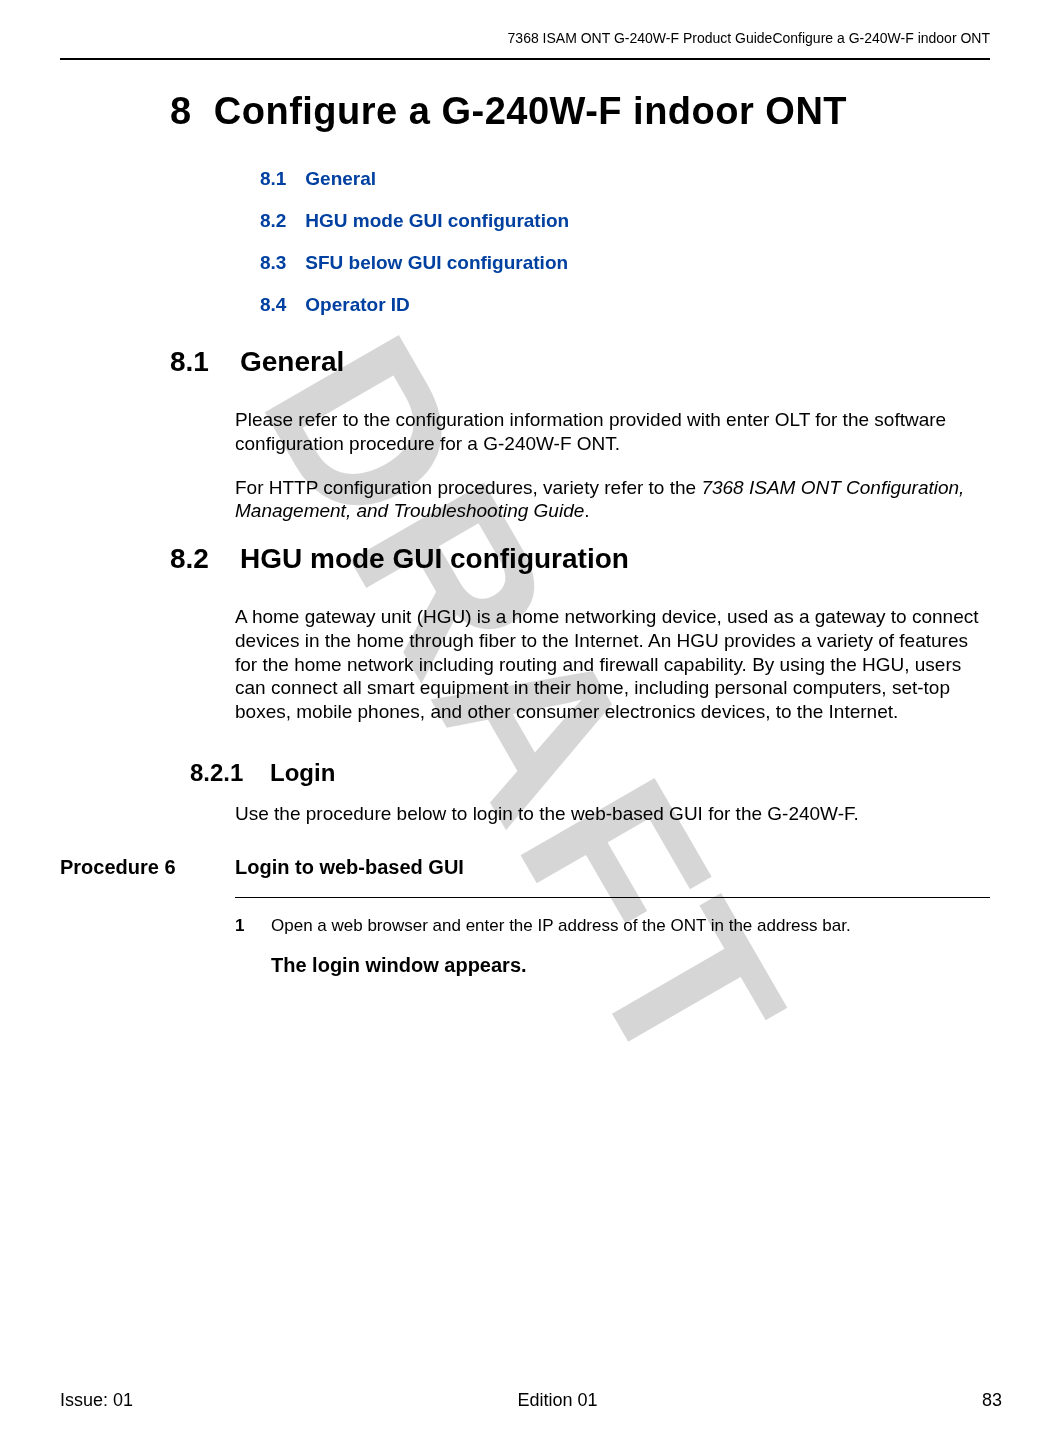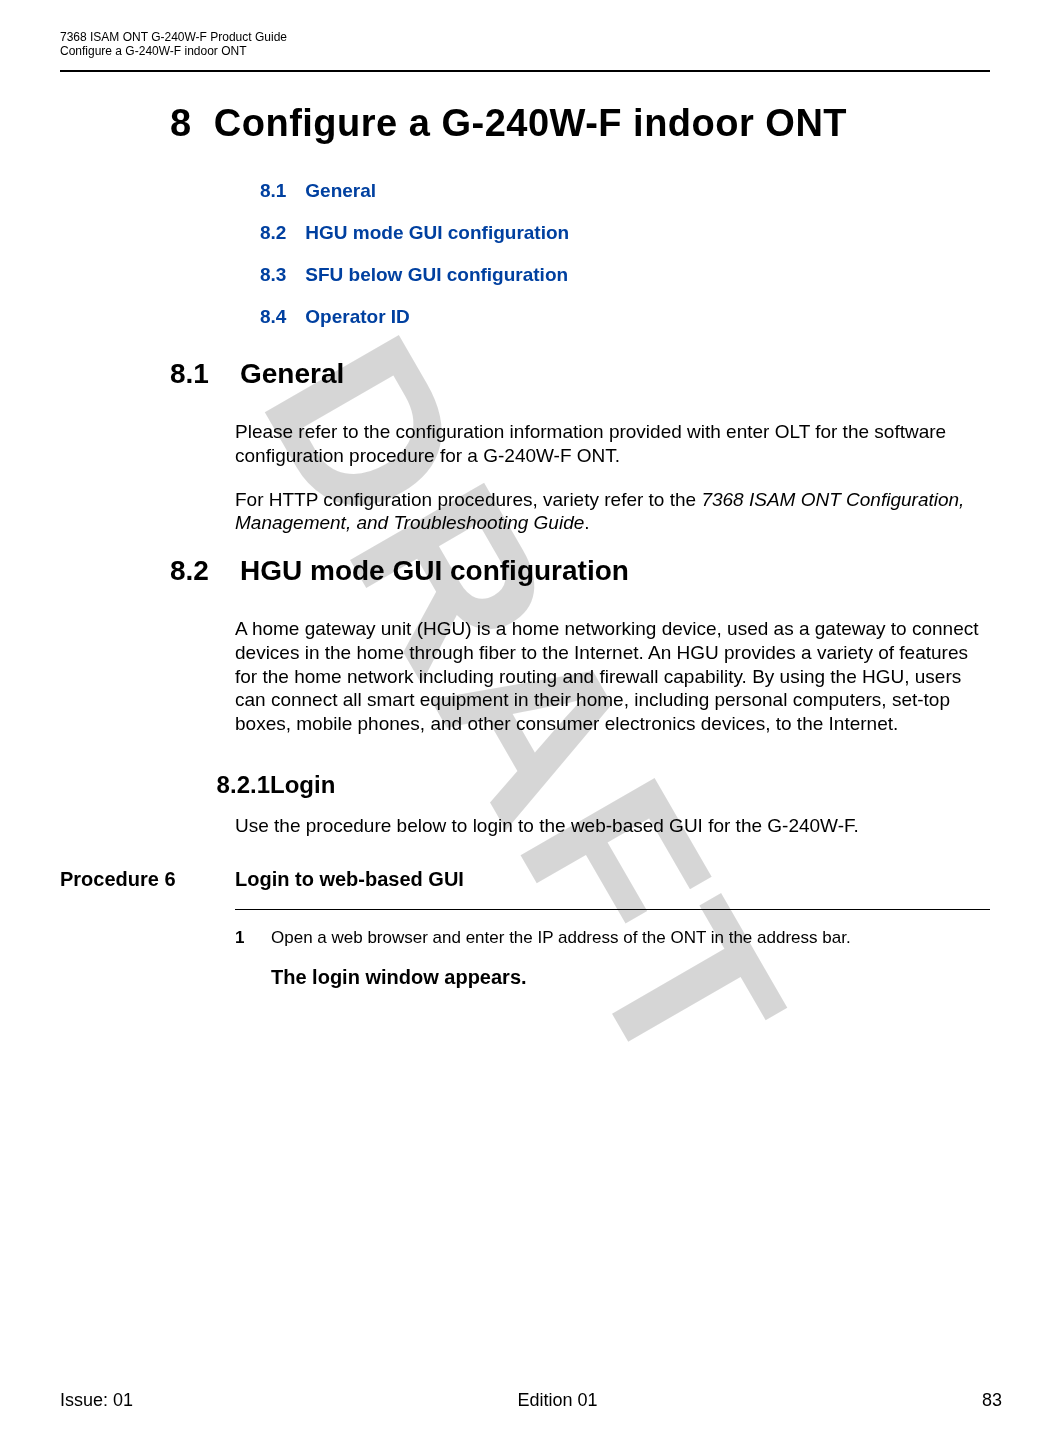--- a/index.html
+++ b/index.html
@@ -16,23 +16,22 @@
   }
   .page {
     padding: 30px 60px 0 60px;
     box-sizing: border-box;
     position: relative;
     height: 100%;
   }
   .header-row {
     display: flex;
     justify-content: flex-end;
-    font-size: 12px;
+    font-size: 14px;
     margin-bottom: 12px;
-    flex-direction: column;
   }
   .header-rule {
     border-top: 2px solid #000;
     margin-bottom: 30px;
   }
   .content {
     margin-left: 110px;
     margin-right: 0;
   }
   .chapter-title {
@@ -59,21 +58,21 @@
     font-size: 28px;
     font-weight: bold;
     margin: 15px 0 30px 0;
   }
   h2.section .num { display:inline-block; min-width:70px; }
   h3.subsection {
     font-size: 24px;
     font-weight: bold;
     margin: 35px 0 15px 20px;
   }
-  h3.subsection .num { display:inline-block; min-width:80px;text-align:right; }
+  h3.subsection .num { display:inline-block; min-width:80px; }
   .body-text {
     font-size: 19px;
     line-height: 1.25;
     margin: 0 0 20px 65px;
   }
   .italic { font-style: italic; }
   .procedure-row {
     display:flex;
     font-size:20px;
     font-weight:bold;

